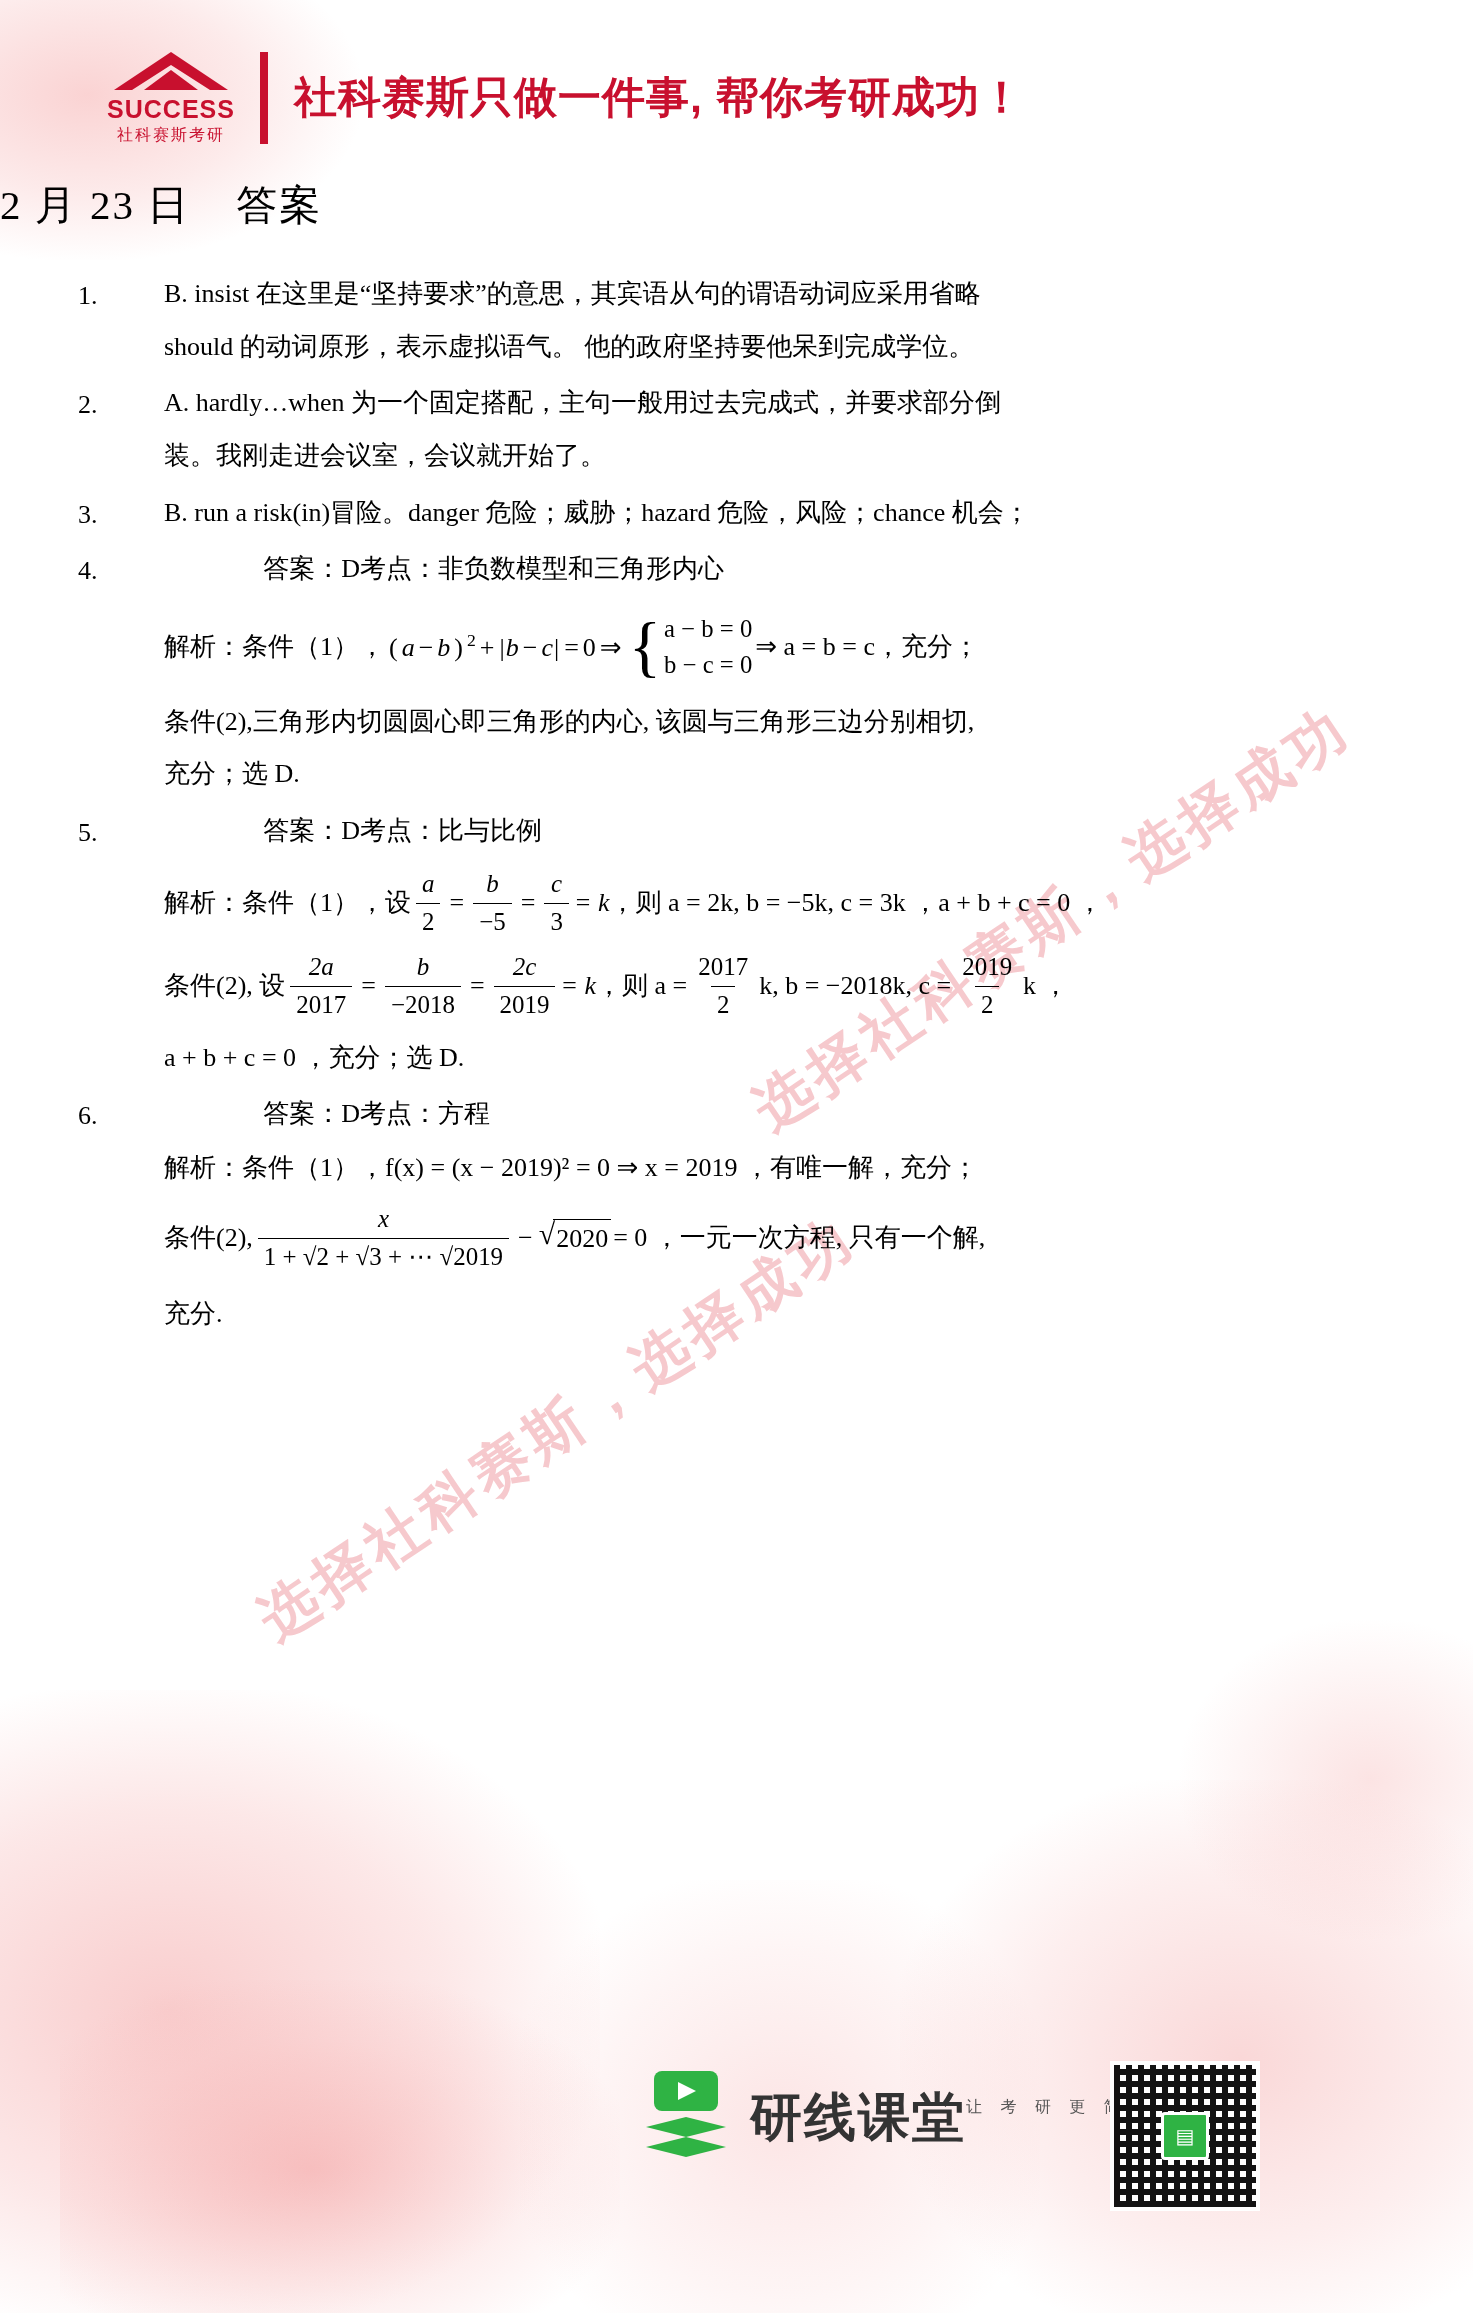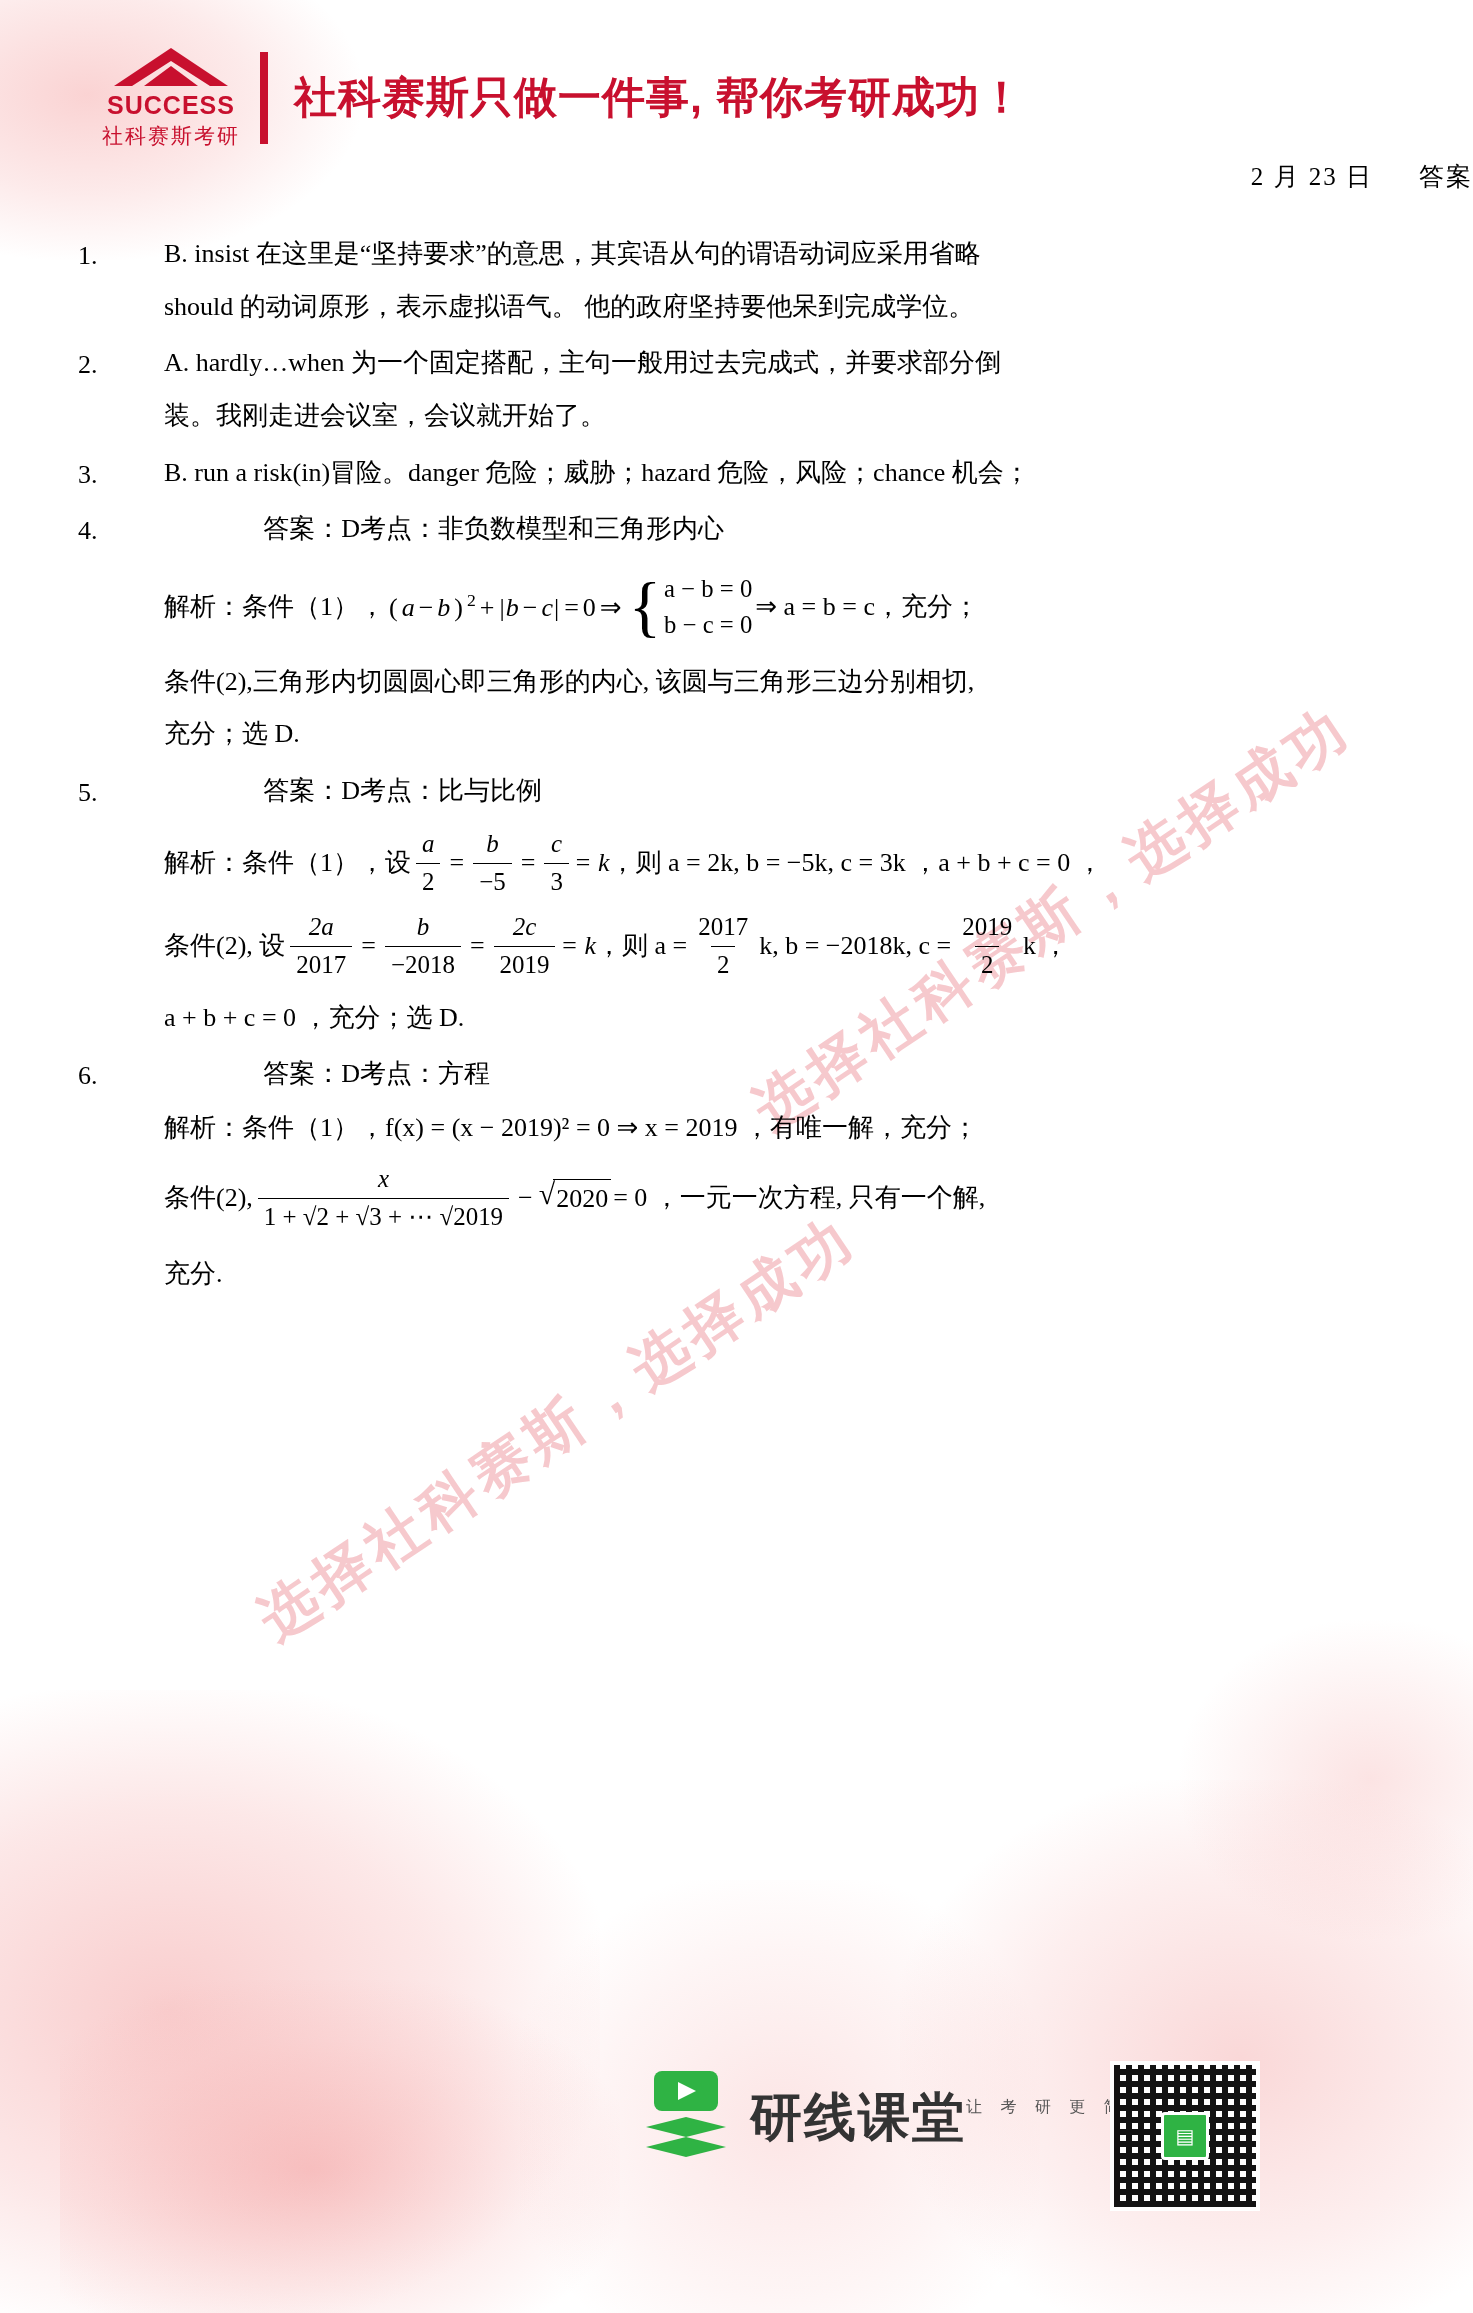--- a/index.html
+++ b/index.html
@@ -80,21 +80,21 @@
     font-family: "Liberation Sans", sans-serif;
     font-weight: bold;
     font-size: 25px;
     letter-spacing: 1px;
     color: #c8102e;
     line-height: 1.05;
     margin-top: 2px;
   }
   .logo-cn {
     font-family: "Liberation Sans", sans-serif;
-    font-size: 21px;
+    font-size: 16px;
     color: #c8102e;
     letter-spacing: 2px;
     margin-top: 3px;
   }
   .header-divider {
     width: 8px;
     height: 92px;
     background: #c8102e;
     margin: 0 26px 0 4px;
   }
@@ -104,23 +104,23 @@
     font-size: 43px;
     color: #c8102e;
     letter-spacing: 1px;
     white-space: nowrap;
   }
 
   
   .doc-title {
     position: relative;
     z-index: 3;
-    text-align: right;
-    font-size: 25px;
-    margin-top: 42px;
+    text-align: left;
+    font-size: 41px;
+    margin-top: 60px;
     letter-spacing: 2px;
   }
   .doc-title .date { margin-right: 46px; }
 
   
   .content {
     position: relative;
     z-index: 3;
     padding: 36px 78px 0 78px;
     font-size: 26px;

